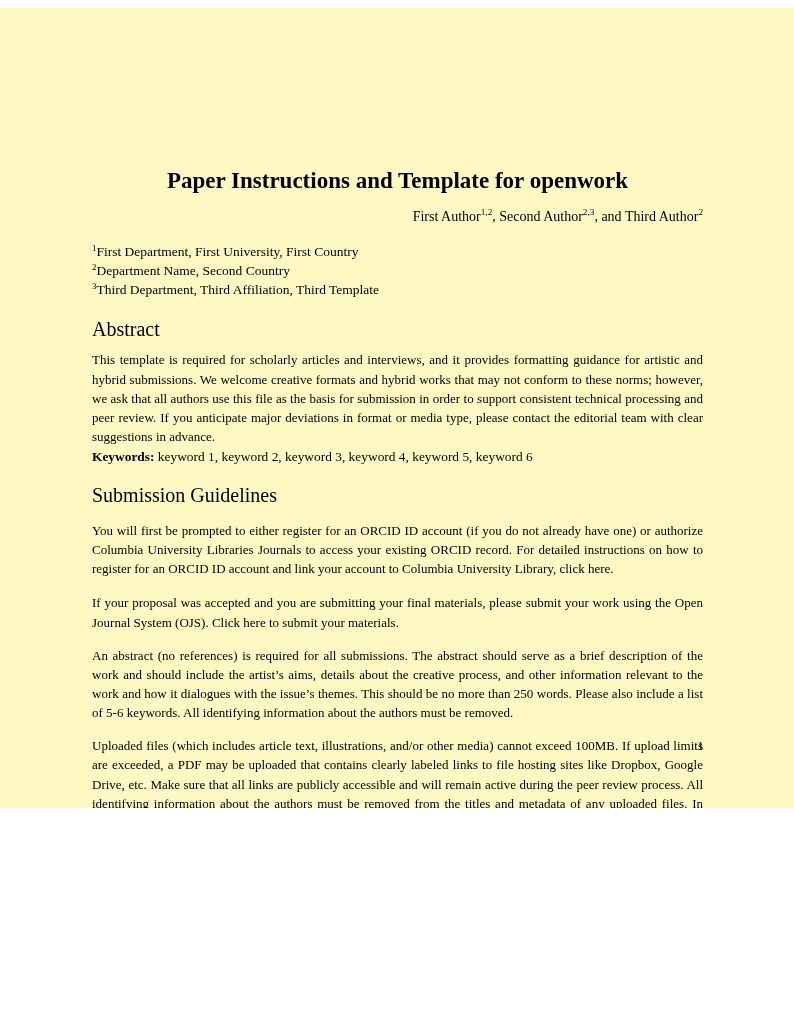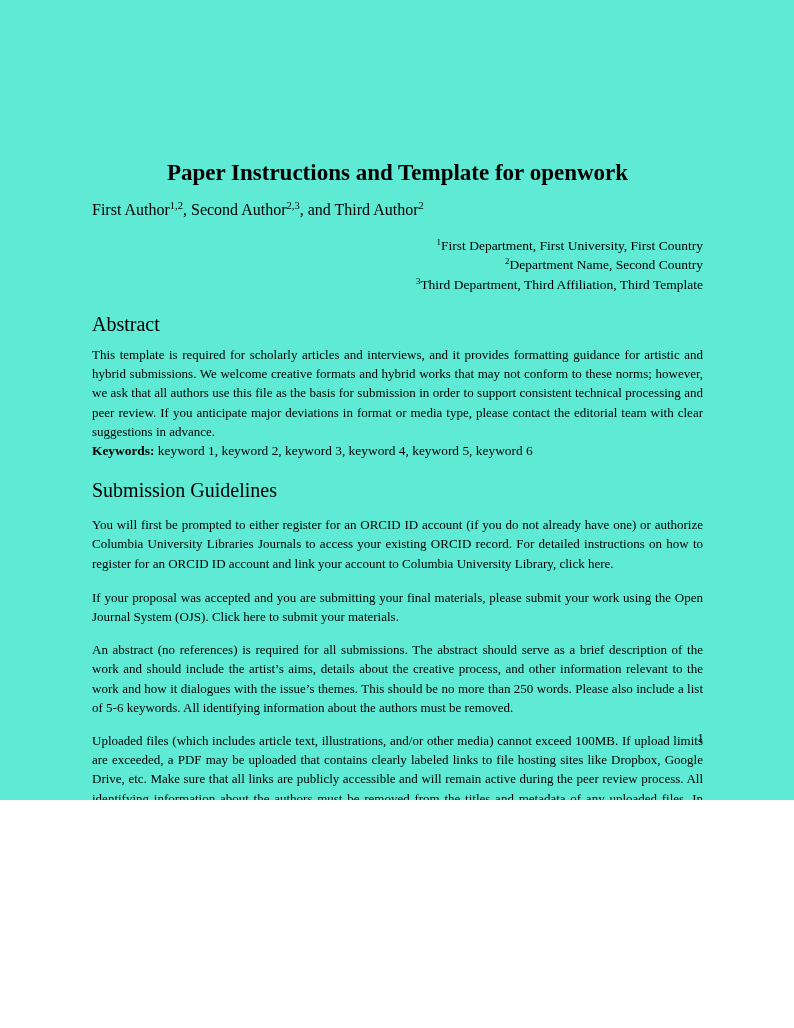--- a/index.html
+++ b/index.html
@@ -4,47 +4,48 @@
 <style>
   html, body {
     margin: 0;
     padding: 0;
     background: #ffffff;
   }
   .page {
     position: relative;
     width: 794px;
     height: 800px;
-    background: #5eead4;
+    background: #fef9c3;
     color: #000000;
     font-family: "Liberation Serif", serif;
     box-sizing: border-box;
     padding: 160px 91px 0 92px;
     overflow: hidden;
+    margin-top: 8px;
   }
   .title {
     font-size: 23px;
     font-weight: bold;
     text-align: center;
     margin: 0;
     line-height: 1.15;
   }
   .authors {
-    font-size: 16px;
-    text-align: left;
+    font-size: 14px;
+    text-align: right;
     margin-top: 14px;
     line-height: 1.3;
   }
   .authors sup, .affil sup {
     font-size: 0.66em;
     line-height: 0;
   }
   .affils {
     margin-top: 15px;
-    text-align: right;
+    text-align: left;
   }
   .affil {
     font-size: 13.5px;
     line-height: 19.2px;
   }
   .section-heading {
     font-size: 20px;
     font-weight: normal;
     margin: 0;
     line-height: 1.2;

